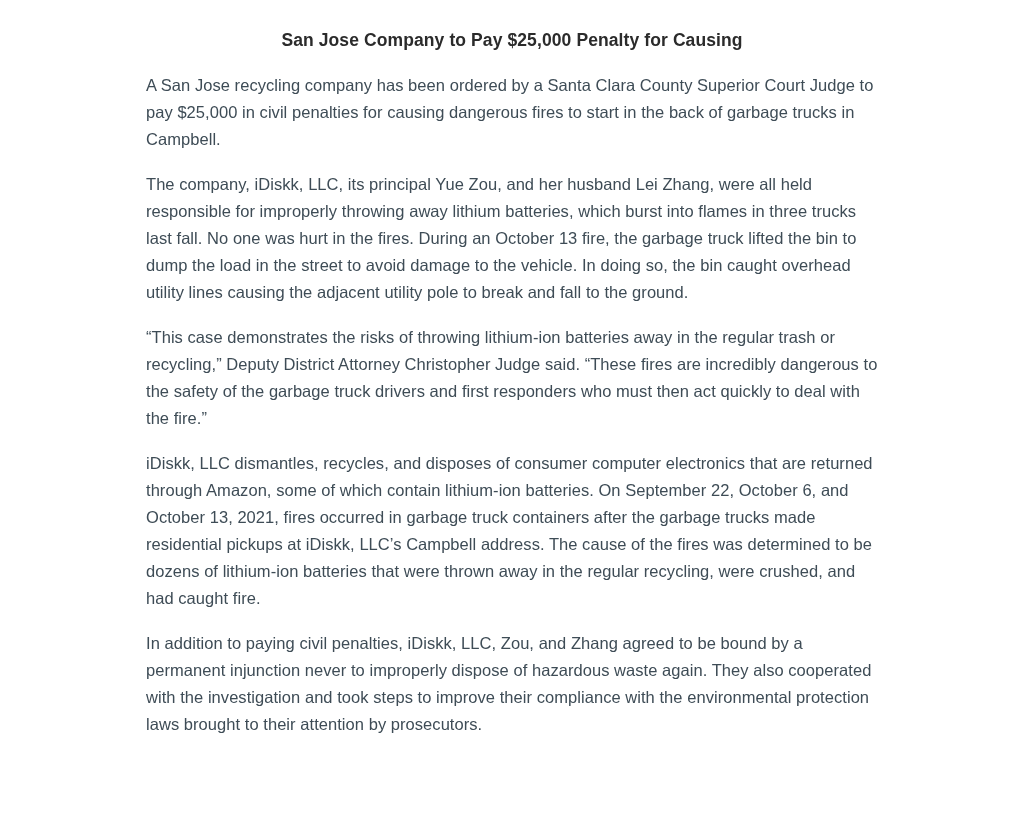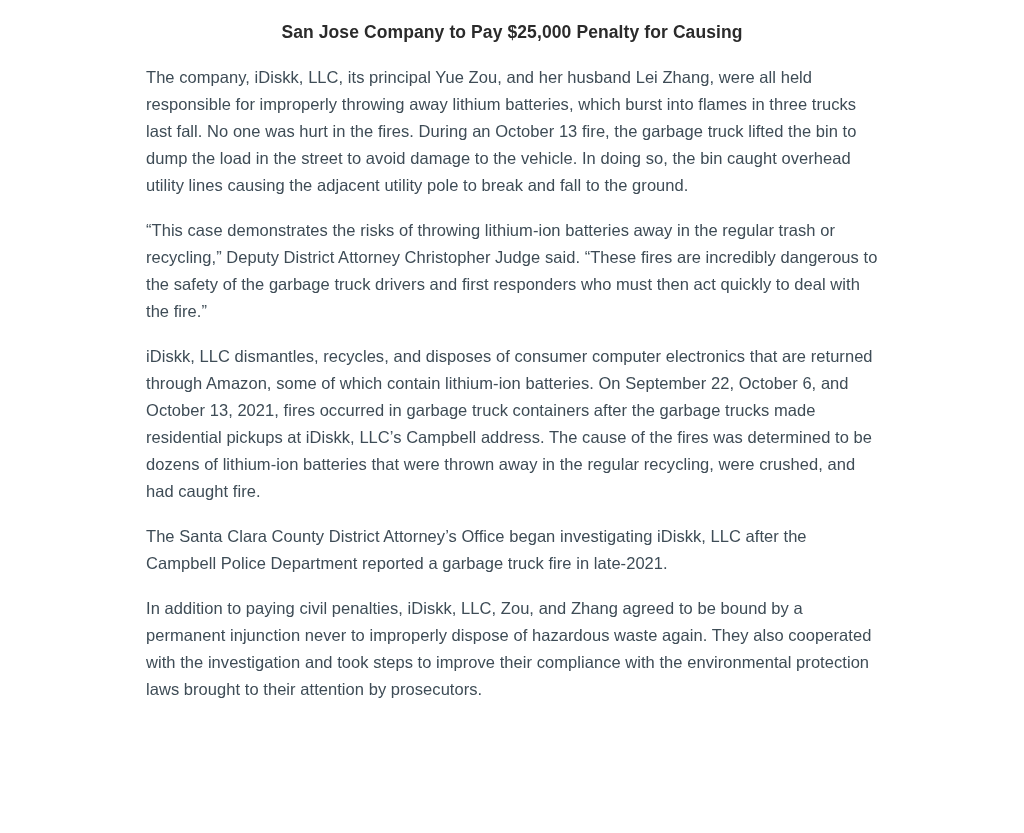--- a/index.html
+++ b/index.html
@@ -8,21 +8,21 @@
     background: #ffffff;
   }
   body {
     width: 1024px;
     min-height: 833px;
     font-family: "Liberation Sans", "DejaVu Sans", sans-serif;
     -webkit-font-smoothing: antialiased;
   }
   .page {
     width: 732px;
-    margin: 8px auto;
+    margin: 16px auto;
     padding-top: 11px;
   }
   .title {
     margin: 0 0 18px 0;
     text-align: center;
     font-size: 17.5px;
     font-weight: 700;
     line-height: 27px;
     color: #2b2b2b;
     letter-spacing: 0.1px;
@@ -41,23 +41,23 @@
   }
 </style>
 </head>
 <body>
 
 <div class="page">
   <h1 class="title">
     <span class="title-line">San Jose Company to Pay $25,000 Penalty for Causing</span>
   </h1>
 
+  <p class="para">A San Jose recycling company has been ordered by a Santa Clara County Superior Court Judge to pay $25,000 in civil penalties for causing dangerous fires to start in the back of garbage trucks in Campbell.</p>
 
   <p class="para">The company, iDiskk, LLC, its principal Yue Zou, and her husband Lei Zhang, were all held responsible for improperly throwing away lithium batteries, which burst into flames in three trucks last fall. No one was hurt in the fires. During an October 13 fire, the garbage truck lifted the bin to dump the load in the street to avoid damage to the vehicle. In doing so, the bin caught overhead utility lines causing the adjacent utility pole to break and fall to the ground.</p>
 
   <p class="para">“This case demonstrates the risks of throwing lithium-ion batteries away in the regular trash or recycling,” Deputy District Attorney Christopher Judge said. “These fires are incredibly dangerous to the safety of the garbage truck drivers and first responders who must then act quickly to deal with the fire.”</p>
 
   <p class="para">iDiskk, LLC dismantles, recycles, and disposes of consumer computer electronics that are returned through Amazon, some of which contain lithium-ion batteries. On September 22, October 6, and October 13, 2021, fires occurred in garbage truck containers after the garbage trucks made residential pickups at iDiskk, LLC’s Campbell address. The cause of the fires was determined to be dozens of lithium-ion batteries that were thrown away in the regular recycling, were crushed, and had caught fire.</p>
 
-  <p class="para">The Santa Clara County District Attorney’s Office began investigating iDiskk, LLC after the Campbell Police Department reported a garbage truck fire in late-2021.</p>
 
   <p class="para">In addition to paying civil penalties, iDiskk, LLC, Zou, and Zhang agreed to be bound by a permanent injunction never to improperly dispose of hazardous waste again. They also cooperated with the investigation and took steps to improve their compliance with the environmental protection laws brought to their attention by prosecutors.</p>
 </div>
 
 </body></html>

